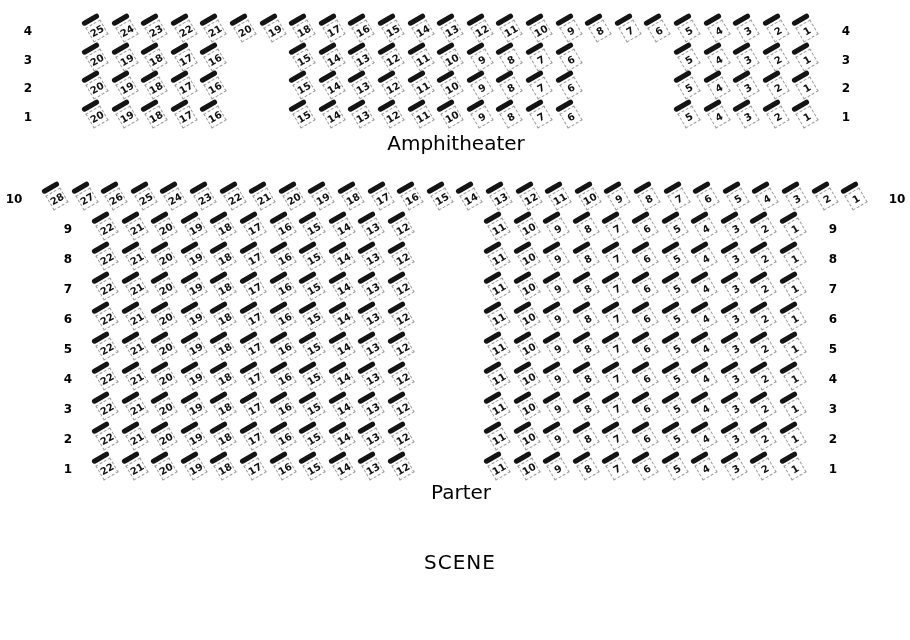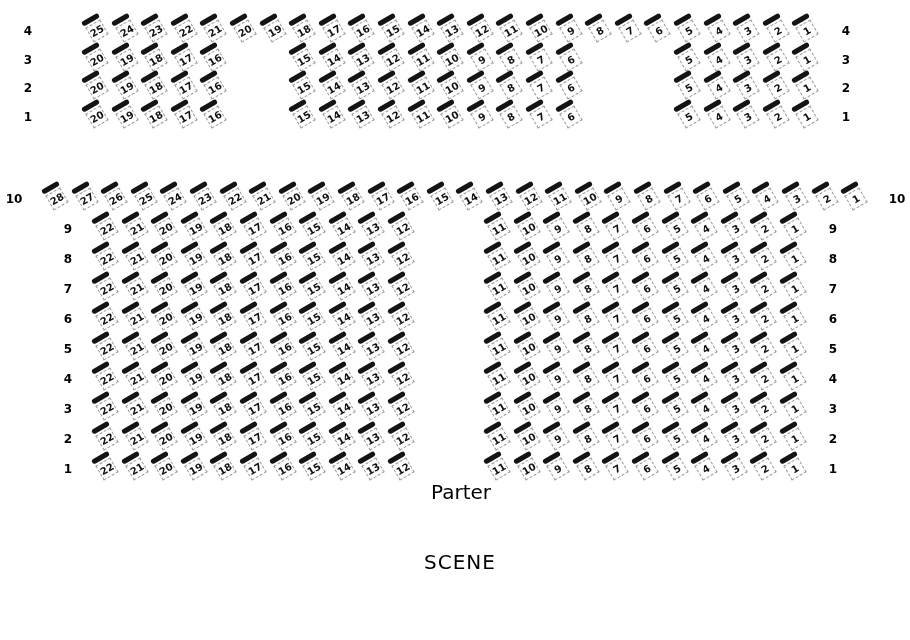--- a/index.html
+++ b/index.html
@@ -60,20 +60,21 @@
     justify-content: center;
     font-size: 10px;
     font-weight: bold;
     color: var(--seat-number, #111111);
   }
 </style>
 </head>
 <body>
 
 <div id="stage">
+  <div class="title" id="amph-title">Amphitheater</div>
   <div class="title" id="parter-title">Parter</div>
   <div class="title" id="scene-title">SCENE</div>
   <div id="seats-root">
       <div class="section-layer" style="position: absolute; inset: 0px;">
         <div class="row-label" style="left: 28px; top: 31px;">4</div>
         <div class="row-label" style="left: 846px; top: 31px;">4</div>
         <div class="seat" style="left: 97px; top: 31px;">
           <div class="seat-back"></div>
           <div class="seat-pan">25</div>
         </div>

